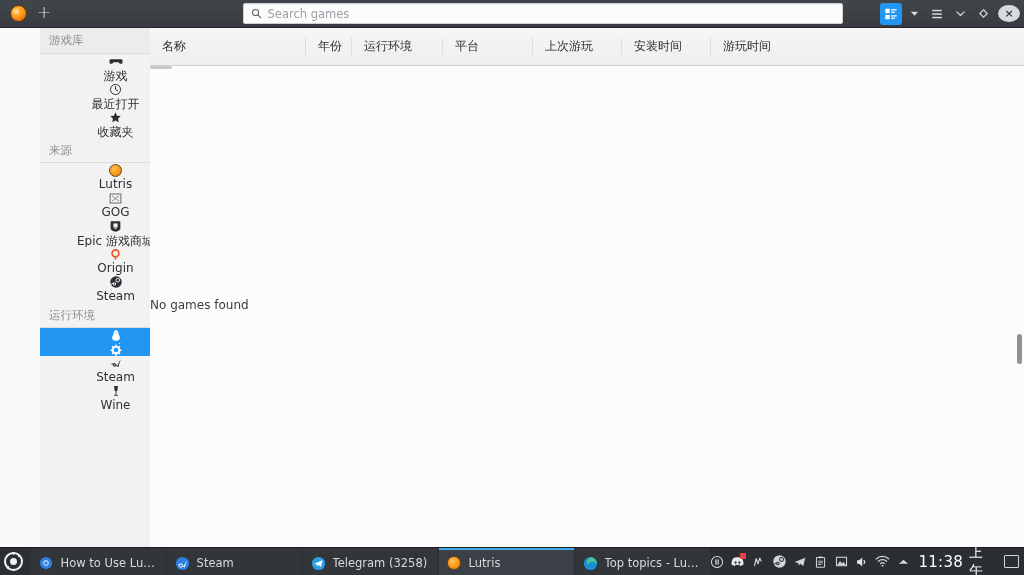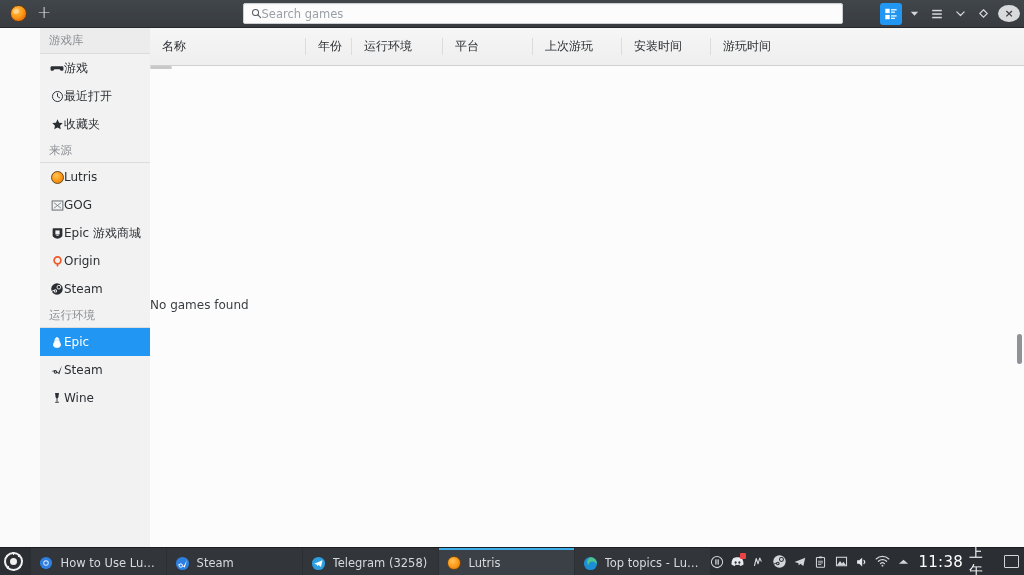--- a/index.html
+++ b/index.html
@@ -49,21 +49,21 @@
   }
   .hb-btn.close-btn {
     width:17px; height:17px; border-radius:50%;
     background:#d9dadc; color:#3b3e42; font-size:11px;
     margin-left:3px; font-weight:bold;
   }
 
   .searchbar {
     width:600px; height:21px; background:#fcfcfc;
     border:1px solid #cdd0d3; border-radius:2px;
-    display:flex; align-items:center; padding:0 7px;
+    display:flex; align-items:center; gap:6px; padding:0 7px;
     box-shadow:inset 0 1px 0 rgba(0,0,0,.03);
   }
   .searchbar .ph { color:#9aa0a6; font-size:11.5px; }
   .search-ico { width:11px; height:11px; flex:0 0 auto; }
 
   
   .sidebar {
     position:absolute; left:0; top:28px; width:150px; height:519px;
     background:#f2f2f2;
     border-right:1px solid #d2d2d2;
@@ -73,21 +73,21 @@
   .side-head {
     height:26px; display:flex; align-items:center; padding-left:9px;
     font-size:11.5px; color:#8a8e92;
     background:#ececec;
     border-bottom:1px solid #dcdcdc;
   }
   .side-head.sub { background:#f2f2f2; border-bottom:1px solid #dcdcdc; height:25px; }
   .side-item {
     height:28px; display:flex; align-items:center; 
     padding-left:10px; padding-right:8px;
-    font-size:12px; color:#2b2f33; cursor:default;
+    font-size:12px; color:#2b2f33; cursor:default;flex-direction:column;
   }
   .side-item .ico {
     width:14px; height:14px; flex:0 0 14px;
     display:flex; align-items:center; justify-content:center;
   }
   .side-item .lbl { flex:1; white-space:nowrap; overflow:hidden; }
   .side-item.selected { background:#2196f3; color:#fff; }
   .side-item.selected .ico svg { stroke:#fff; fill:#fff; }
   .gear { width:12px; height:12px; opacity:.95; }
 

